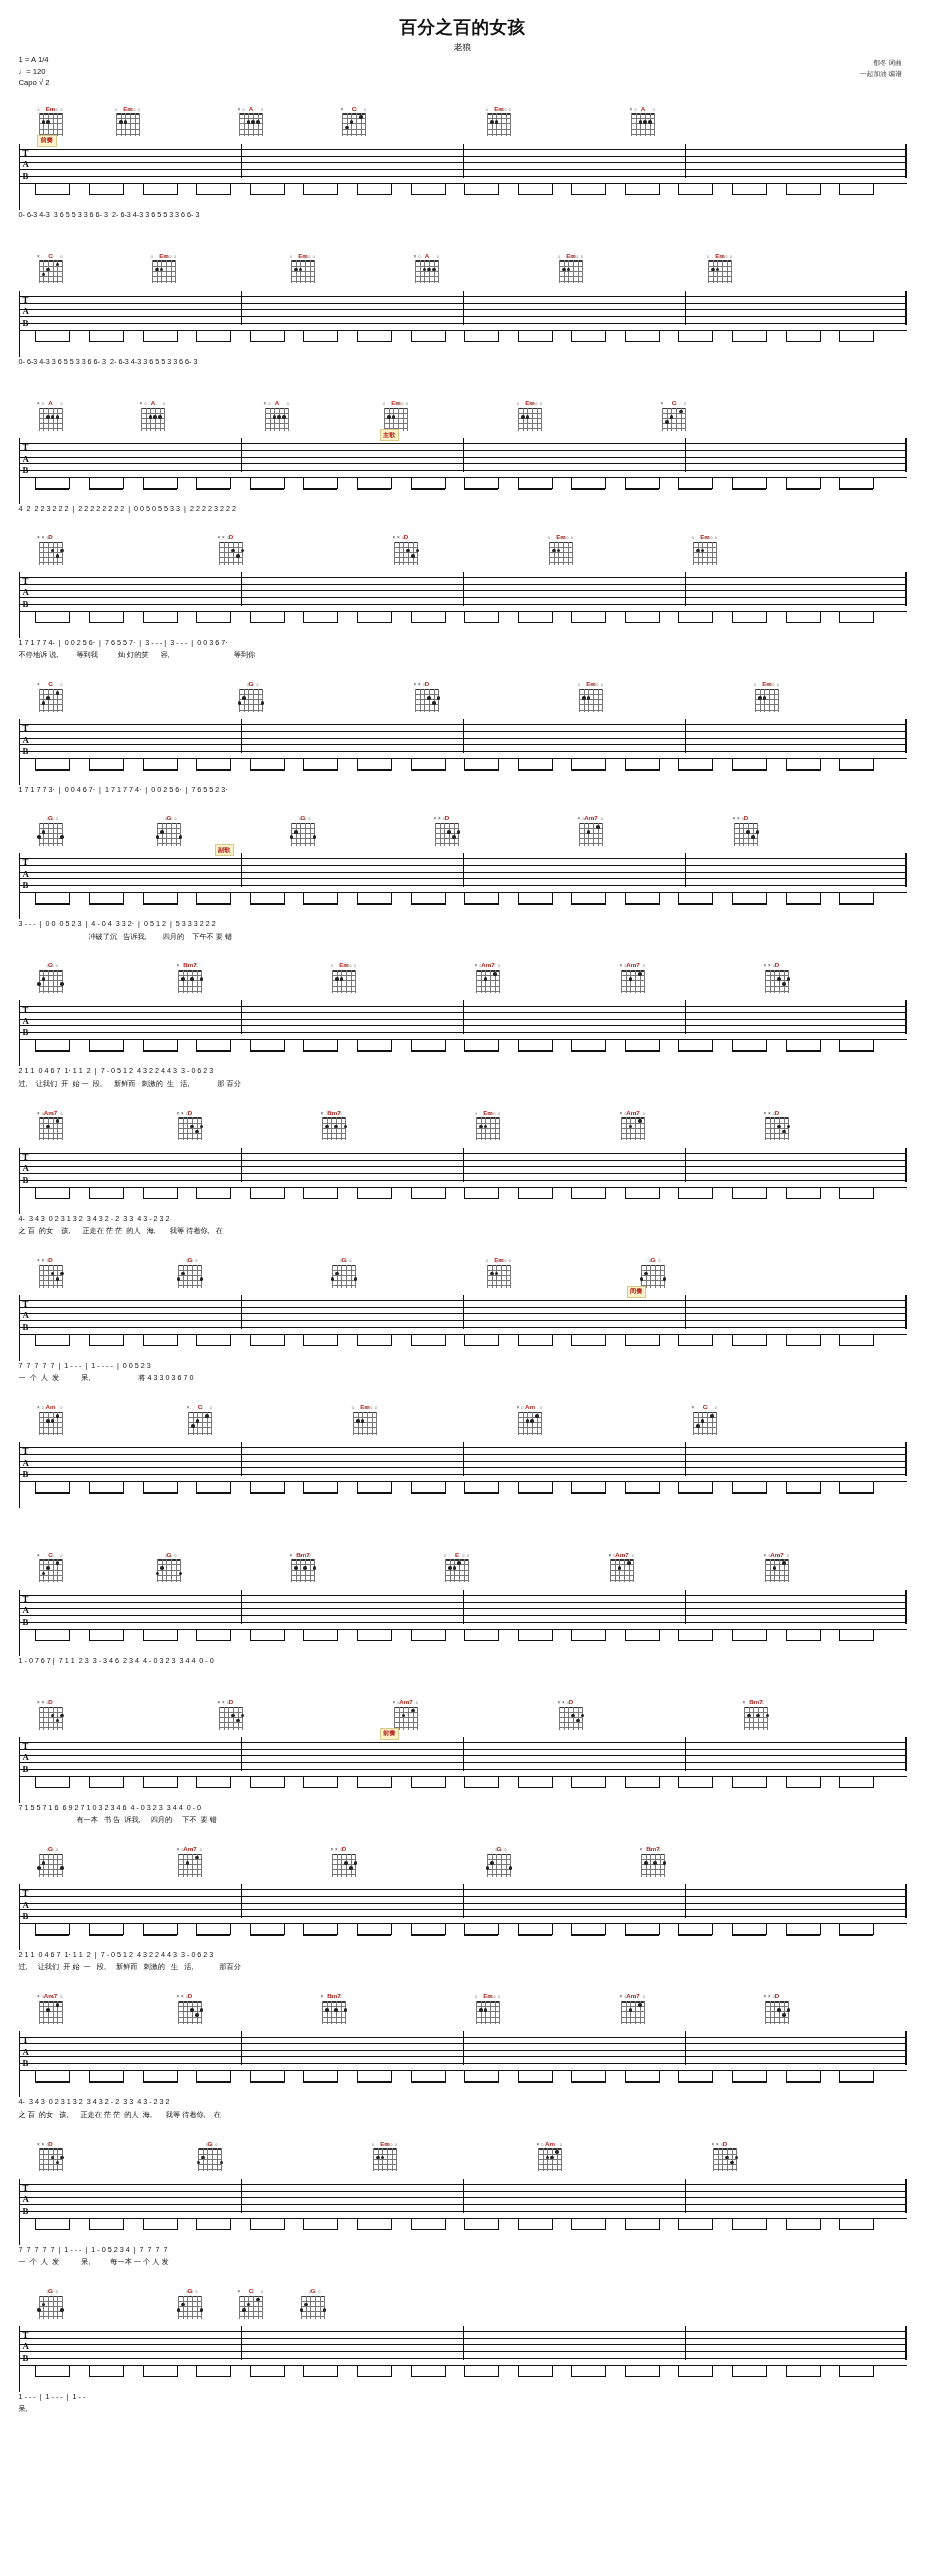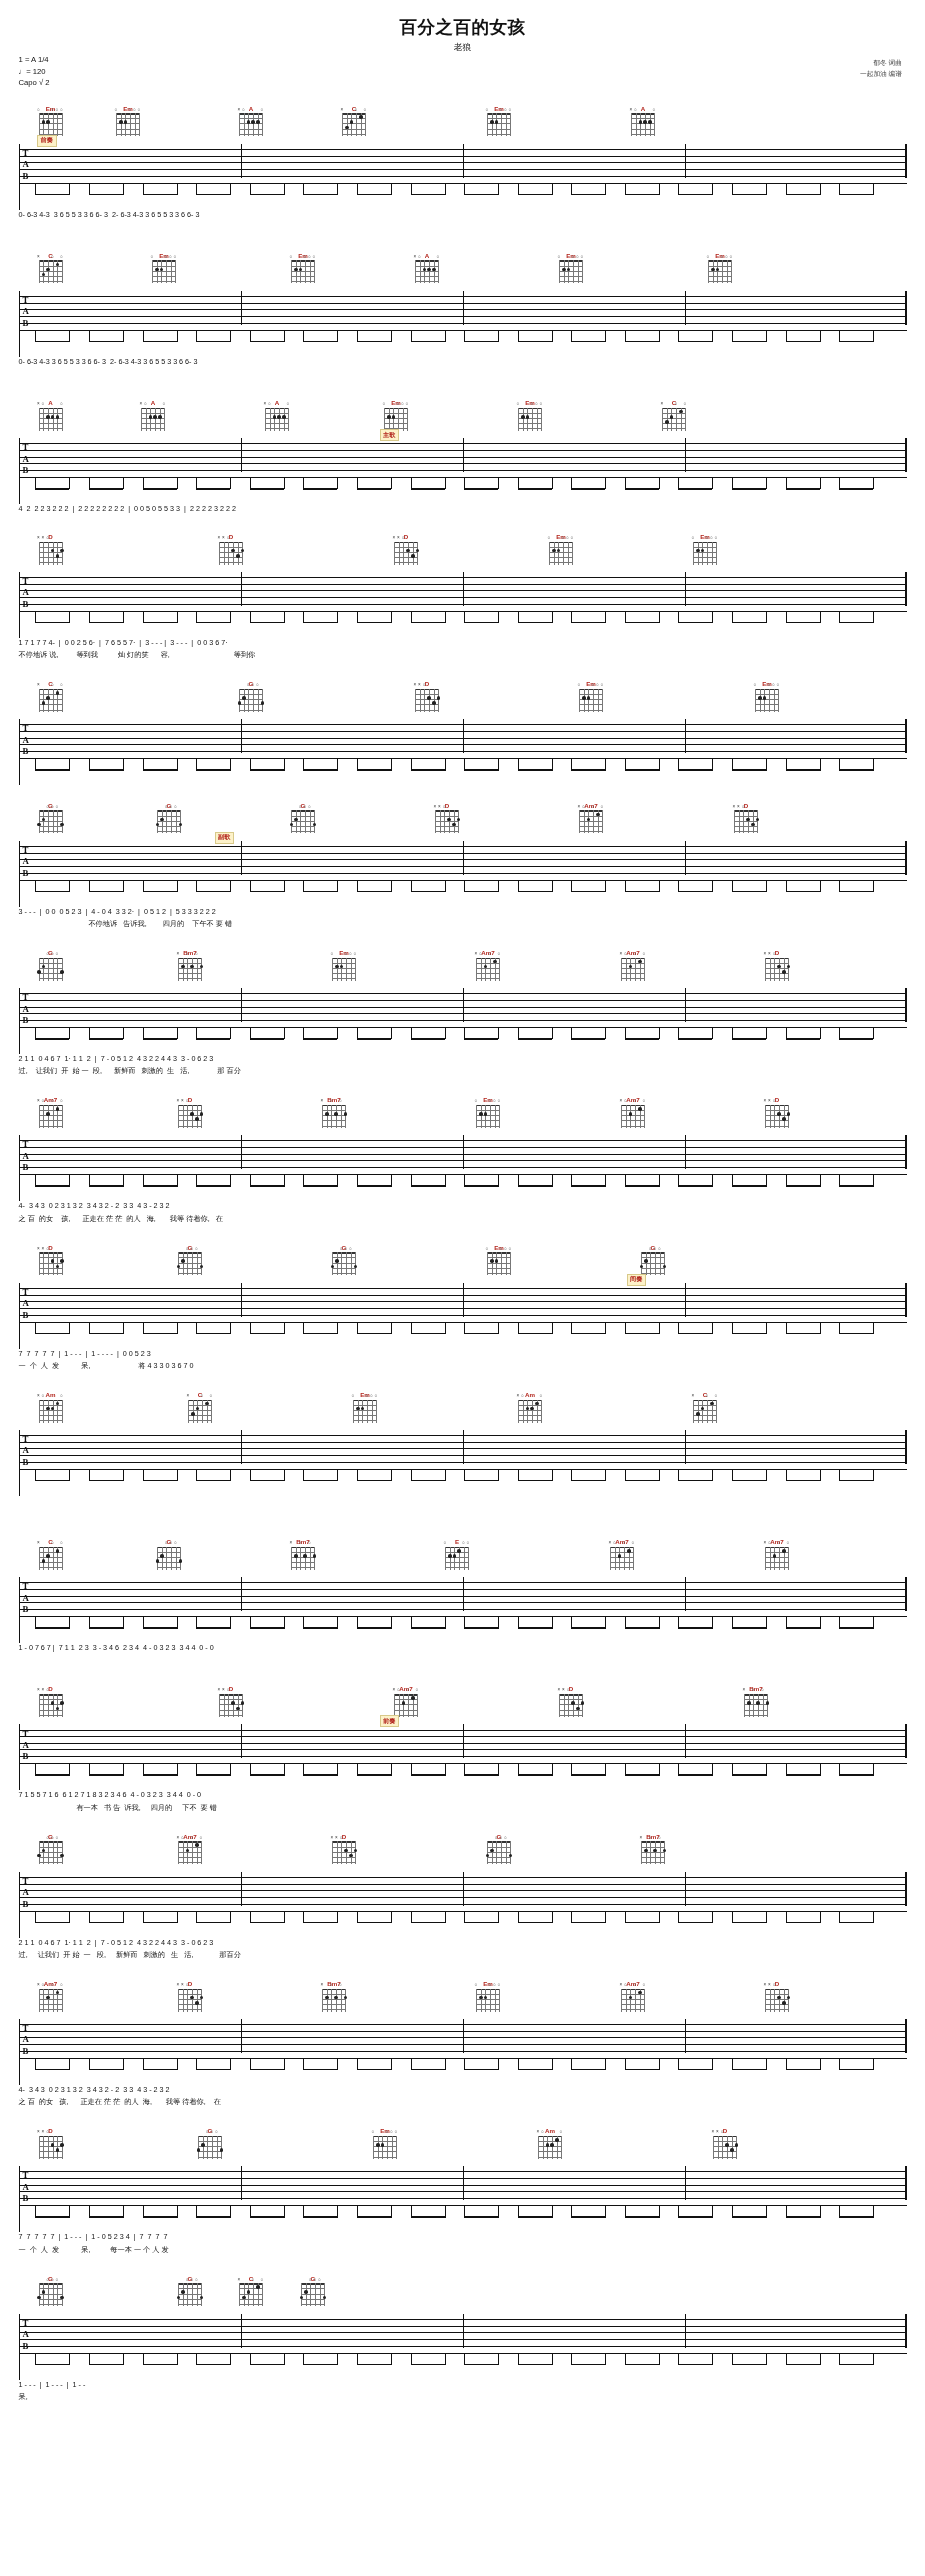--- a/index.html
+++ b/index.html
@@ -1122,20 +1122,21 @@
           <div class="beam" style="left: 712px; top: 50px; width: 34px;"></div>
           <div class="stem" style="left: 712px; top: 39px; height: 12.4px;"></div>
           <div class="stem" style="left: 746px; top: 39px; height: 12.4px;"></div>
           <div class="beam" style="left: 766px; top: 50px; width: 34px;"></div>
           <div class="stem" style="left: 766px; top: 39px; height: 12.4px;"></div>
           <div class="stem" style="left: 800px; top: 39px; height: 12.4px;"></div>
           <div class="beam" style="left: 819px; top: 50px; width: 34px;"></div>
           <div class="stem" style="left: 819px; top: 39px; height: 12.4px;"></div>
           <div class="stem" style="left: 853px; top: 39px; height: 12.4px;"></div>
         </div>
+        <div class="numline">1 7 1 7 7 3·  |  0 0 4 6 7·  |  1 7 1 7 7 4·  |  0 0 2 5 6·  |  7 6 5 5 2 3·</div>
       </div>
       <div class="system">
         <div class="chordrow">
           <div class="chorddiag" style="left: 15.5px;">
             <div class="cname">G</div>
             <div class="grid">
               <div class="nut"></div>
               <div class="vline" style="left: 0px;"></div>
               <div class="vline" style="left: 4.6px;"></div>
               <div class="vline" style="left: 9.3px;"></div>
@@ -1323,21 +1324,21 @@
           <div class="stem" style="left: 712px; top: 39px; height: 12.4px;"></div>
           <div class="stem" style="left: 746px; top: 39px; height: 12.4px;"></div>
           <div class="beam" style="left: 766px; top: 50px; width: 34px;"></div>
           <div class="stem" style="left: 766px; top: 39px; height: 12.4px;"></div>
           <div class="stem" style="left: 800px; top: 39px; height: 12.4px;"></div>
           <div class="beam" style="left: 819px; top: 50px; width: 34px;"></div>
           <div class="stem" style="left: 819px; top: 39px; height: 12.4px;"></div>
           <div class="stem" style="left: 853px; top: 39px; height: 12.4px;"></div>
         </div>
         <div class="numline">3 - - -  |  0 0  0 5 2 3  |  4 - 0 4  3 3 2·  |  0 5 1 2  |  5 3 3 3 2 2 2</div>
-        <div class="lyrics">                                   不停地诉   告诉我,        四月的    下午不 要 错</div>
+        <div class="lyrics">                                   冲破了沉   告诉我,        四月的    下午不 要 错</div>
       </div>
       <div class="system">
         <div class="chordrow">
           <div class="chorddiag" style="left: 15.5px;">
             <div class="cname">G</div>
             <div class="grid">
               <div class="nut"></div>
               <div class="vline" style="left: 0px;"></div>
               <div class="vline" style="left: 4.6px;"></div>
               <div class="vline" style="left: 9.3px;"></div>
@@ -2464,21 +2465,21 @@
           <div class="beam" style="left: 712px; top: 50px; width: 34px;"></div>
           <div class="stem" style="left: 712px; top: 39px; height: 12.4px;"></div>
           <div class="stem" style="left: 746px; top: 39px; height: 12.4px;"></div>
           <div class="beam" style="left: 766px; top: 50px; width: 34px;"></div>
           <div class="stem" style="left: 766px; top: 39px; height: 12.4px;"></div>
           <div class="stem" style="left: 800px; top: 39px; height: 12.4px;"></div>
           <div class="beam" style="left: 819px; top: 50px; width: 34px;"></div>
           <div class="stem" style="left: 819px; top: 39px; height: 12.4px;"></div>
           <div class="stem" style="left: 853px; top: 39px; height: 12.4px;"></div>
         </div>
-        <div class="numline">7 1 5 5 7 1 6  6 1 2 7 1 8 3 2 3 4 6  4 - 0 3 2 3  3 4 4  0 - 0</div>
+        <div class="numline">7 1 5 5 7 1 6  6 9 2 7 1 0 3 2 3 4 6  4 - 0 3 2 3  3 4 4  0 - 0</div>
         <div class="lyrics">                             有一本   书 告  诉我,     四月的     下不  要 错</div>
       </div>
       <div class="system">
         <div class="chordrow">
           <div class="chorddiag" style="left: 15.5px;">
             <div class="cname">G</div>
             <div class="grid">
               <div class="nut"></div>
               <div class="vline" style="left: 0px;"></div>
               <div class="vline" style="left: 4.6px;"></div>

